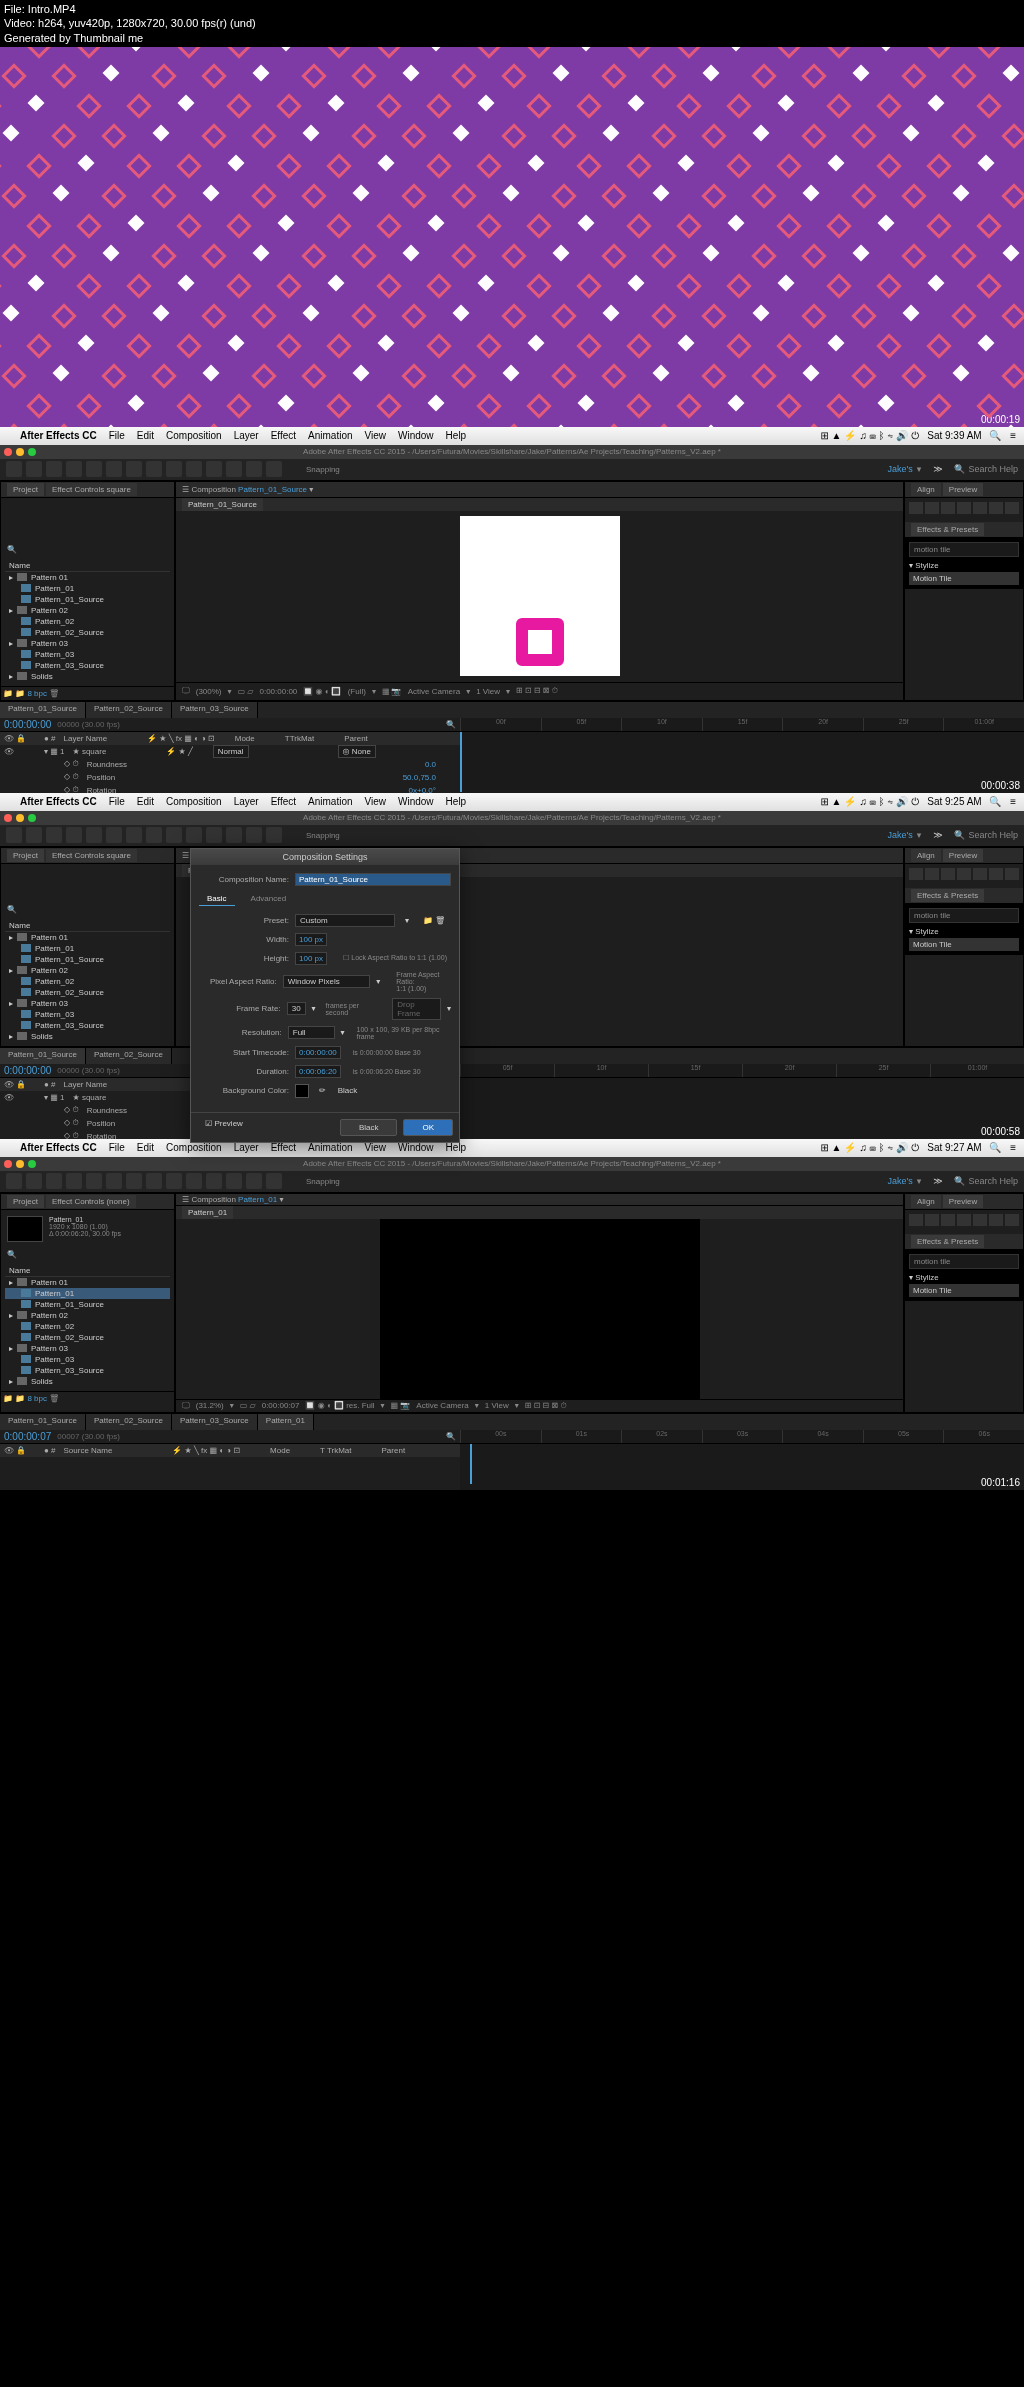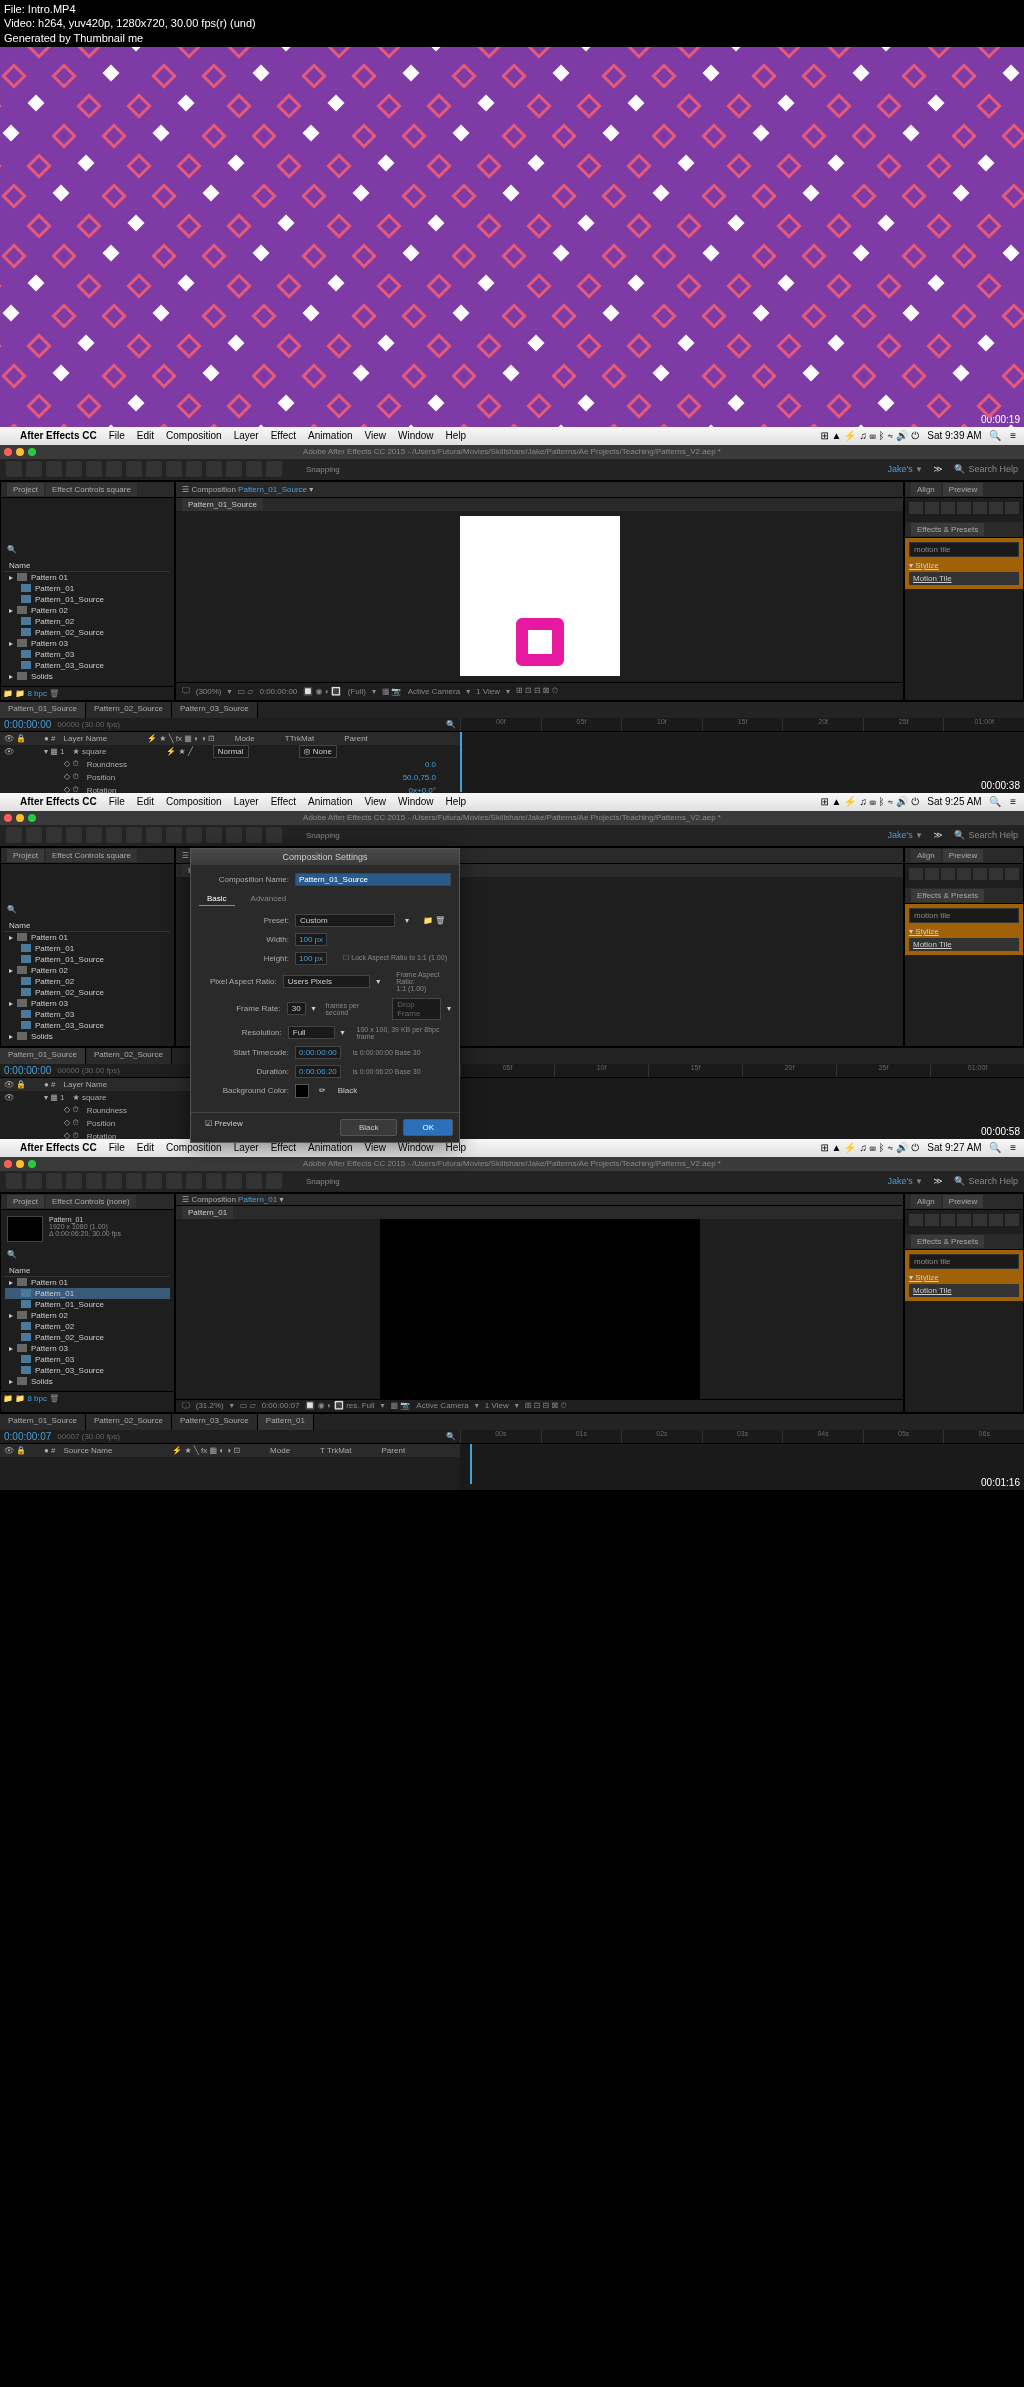--- a/index.html
+++ b/index.html
@@ -32,21 +32,21 @@
 .project-tree { padding: 4px; font-size: 8px; }
 .tree-item { padding: 1px 4px; display: flex; align-items: center; gap: 4px; }
 .tree-item.indent { padding-left: 16px; }
 .tree-icon { width: 10px; height: 8px; background: #888; display: inline-block; }
 .folder-icon { background: #666; }
 .comp-icon { background: #4a7a9a; }
 .comp-viewer { flex: 1; display: flex; align-items: center; justify-content: center; background: #1e1e1e; position: relative; }
 .canvas-white { background: #fff; display: flex; align-items: flex-end; justify-content: center; padding-bottom: 10px; }
 .pink-square { width: 48px; height: 48px; border: 12px solid #e619a0; border-radius: 6px; }
 .comp-footer { height: 18px; background: #1e1e1e; border-top: 1px solid #000; display: flex; align-items: center; padding: 0 6px; font-size: 8px; color: #888; gap: 6px; }
-.effects-panel { background: #a16207; padding: 4px; font-size: 8px; text-decoration: underline; }
+.effects-panel { background: #000000; padding: 4px; font-size: 8px; }
 .search-box { background: #1a1a1a; border: 1px solid #333; padding: 2px 4px; color: #888; width: 100%; font-size: 8px; }
 .effect-item { background: #333; padding: 2px 4px; margin-top: 2px; }
 .timeline { background: #1e1e1e; border-top: 1px solid #000; }
 .timeline-tabs { display: flex; background: #232323; height: 16px; }
 .timeline-tab { padding: 2px 8px; font-size: 8px; color: #aaa; background: #2a2a2a; border-right: 1px solid #000; }
 .timeline-tab.active { background: #333; }
 .timeline-body { display: flex; height: 75px; }
 .timeline-left { width: 460px; background: #1e1e1e; font-size: 8px; }
 .timeline-right { flex: 1; background: #1a1a1a; position: relative; }
 .timeline-header-row { display: flex; height: 14px; align-items: center; padding: 0 4px; border-bottom: 1px solid #000; }
@@ -541,21 +541,21 @@
           <span style="margin-left:30px">T</span>
             <span>TrkMat</span>
           <span style="margin-left:30px">Parent</span>
         </div>
         <div class="layer-row">
             <span style="width:40px">👁</span>
             <span>▾ ▦ 1</span>
             <span style="margin-left:8px">★ <span>square</span></span>
             <span style="margin-left:60px">⚡ ★ ╱</span>
             <span class="dropdown" style="margin-left:20px">Normal</span>
-            <span class="dropdown" style="margin-left:50px">◎ <span>None</span></span>
+            <span class="dropdown" style="margin-left:89px">◎ <span>None</span></span>
           </div>
         <div class="layer-row">
             <span style="width:60px"></span>
             <span>◇ ⏱</span>
             <span style="margin-left:8px">Roundness</span>
             <span class="prop">0.0</span>
           </div>
         <div class="layer-row">
             <span style="width:60px"></span>
             <span>◇ ⏱</span>
@@ -792,21 +792,21 @@
           <label>Width:</label>
           <span class="dialog-input">100 px</span>
         </div>
       <div class="dialog-row">
           <label>Height:</label>
           <span class="dialog-input">100 px</span>
           <span style="margin-left:10px;font-size:7px;color:#888">☐ <span>Lock Aspect Ratio to 1:1 (1.00)</span></span>
         </div>
       <div class="dialog-row">
           <label>Pixel Aspect Ratio:</label>
-          <span class="dropdown" style="width:100px">Users Pixels</span>
+          <span class="dropdown" style="width:100px">Window Pixels</span>
           <span>▾</span>
           <span style="margin-left:10px;font-size:7px;color:#888"><span>Frame Aspect Ratio:</span><br><span>1:1 (1.00)</span></span>
         </div>
       <div class="dialog-row">
           <label>Frame Rate:</label>
           <span class="dropdown">30</span>
           <span>▾</span>
           <span style="font-size:7px;color:#888;margin-left:4px">frames per second</span>
           <span class="dropdown" style="margin-left:8px;color:#666">Drop Frame</span>
           <span>▾</span>

